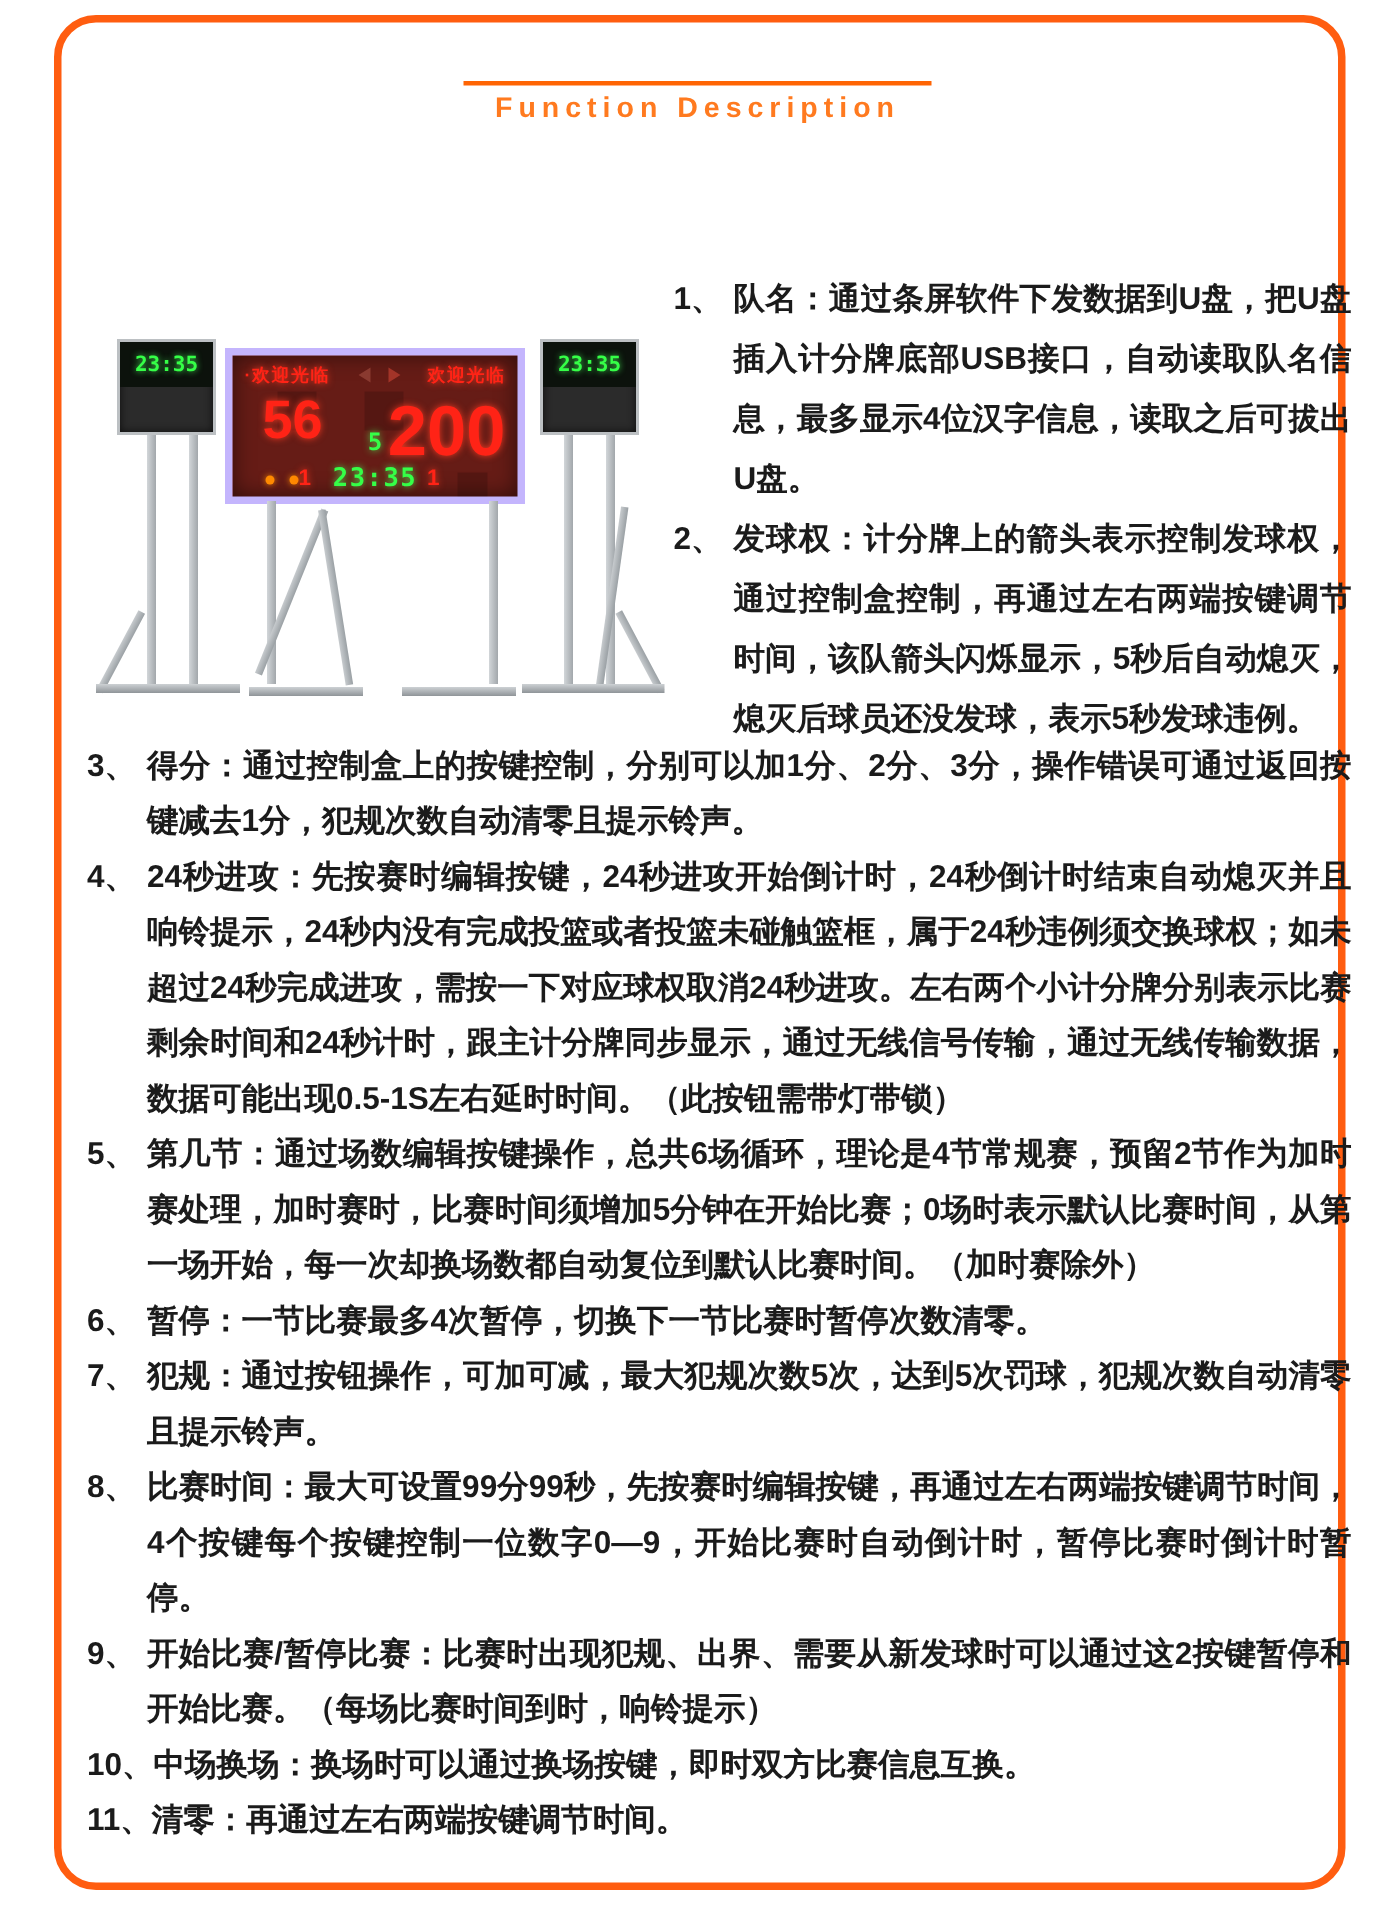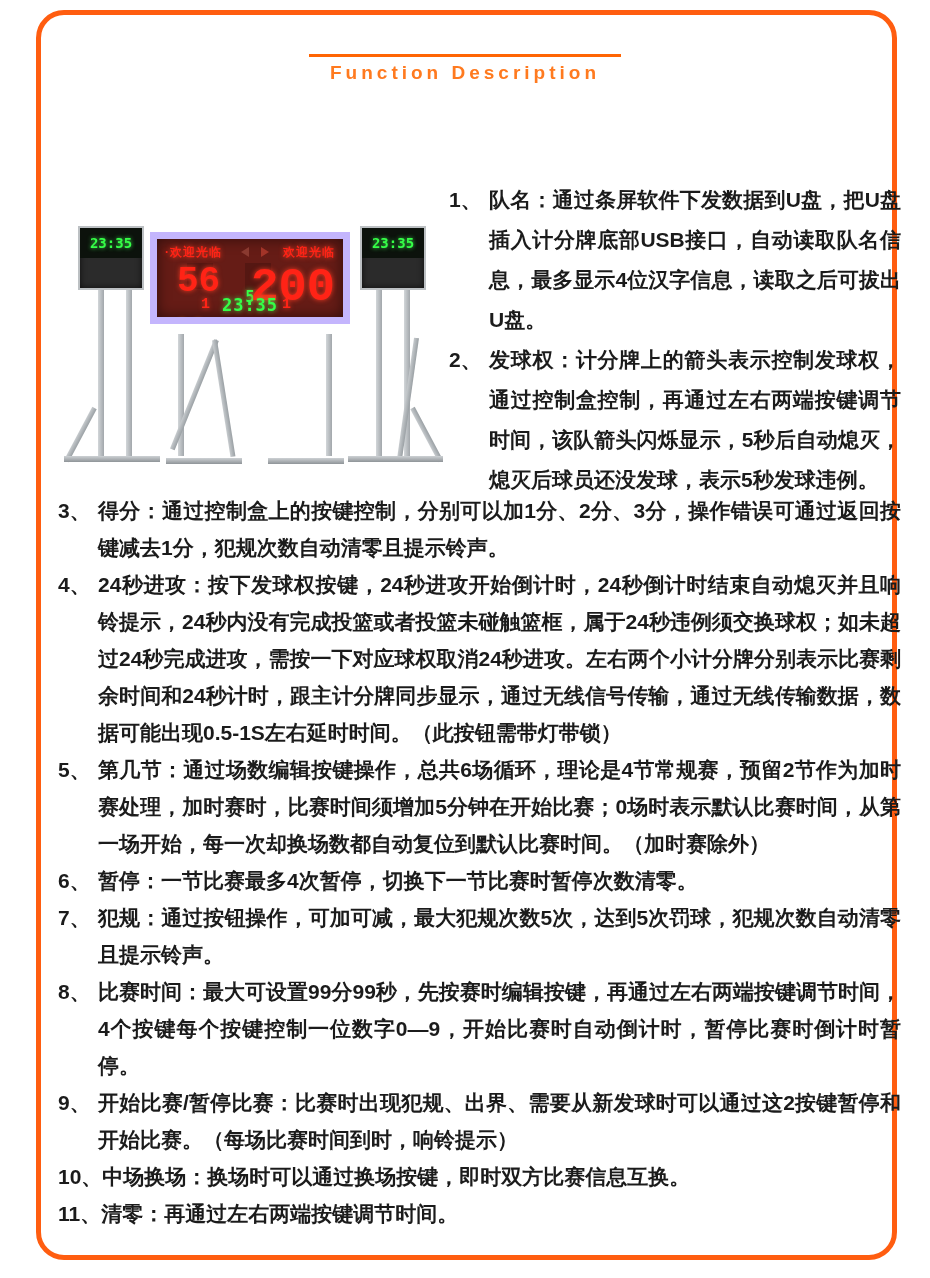--- a/index.html
+++ b/index.html
@@ -45,27 +45,27 @@
     border:2px solid #bcc0c3; box-shadow:inset 0 0 6px rgba(0,0,0,.7);
   }
   .screen-side .time-strip {
     left:0; top:0; width:62px; height:30px; background:#0c120c;
     display:flex; align-items:center; justify-content:center;
     font-family:"DejaVu Sans Mono",monospace; font-weight:700; font-size:14px;
     color:#35ff47; text-shadow:0 0 4px rgba(70,255,90,.85);
     letter-spacing:0px;
   }
   .board {
-    left:88px; top:14px; width:200px; height:92px;
+    left:88px; top:14px; width:200px; height:104px;
     background:#661c16;
-    border:7px solid #c4b5fd;
+    border:5px solid #c4b5fd;
     box-shadow:inset 0 0 14px rgba(0,0,0,.55);
     overflow:hidden;
   }
-  .led-red  { color:#ff2316; text-shadow:0 0 5px rgba(255,60,35,.9); font-family:Liberation Mono, monospace; font-weight:700; }
+  .led-red  { color:#ff2316; text-shadow:0 0 5px rgba(255,60,35,.9); font-family:Liberation Sans, sans-serif; font-weight:700; }
   .led-green{ color:#35ff47; text-shadow:0 0 5px rgba(70,255,90,.85); font-family:"DejaVu Sans Mono",monospace; font-weight:700; }
   .welcome-left  { left:8px;  top:5px; font-size:12px; letter-spacing:1px; font-family:"Liberation Sans",sans-serif; }
   .welcome-right { right:8px; top:5px; font-size:12px; letter-spacing:1px; font-family:"Liberation Sans",sans-serif; }
   .arrow { width:0; height:0; border-top:5px solid transparent; border-bottom:5px solid transparent; }
   .arrow-left  { left:84px; top:8px; border-right:8px solid #8a3a30; }
   .arrow-right { left:104px; top:8px; border-left:8px solid #a33428; }
   .score-left  { left:20px;  top:22px; font-size:36px; }
   .score-right { right:8px;  top:22px; font-size:47px; }
   .shot-clock  { left:50%; top:48px; transform:translateX(-50%); font-size:16px; }
   .dot { width:6px; height:6px; border-radius:50%; background:#ff8a00; box-shadow:0 0 4px rgba(255,140,0,.9); }
@@ -160,21 +160,21 @@
   </div>
 </div>
 
 <div class="col-full">
   <div class="item">
     <span class="num">3、</span>
     <span class="txt">得分：通过控制盒上的按键控制，分别可以加1分、2分、3分，操作错误可通过返回按键减去1分，犯规次数自动清零且提示铃声。</span>
   </div>
   <div class="item">
     <span class="num">4、</span>
-    <span class="txt">24秒进攻：按下发球权按键，24秒进攻开始倒计时，24秒倒计时结束自动熄灭并且响铃提示，24秒内没有完成投篮或者投篮未碰触篮框，属于24秒违例须交换球权；如未超过24秒完成进攻，需按一下对应球权取消24秒进攻。左右两个小计分牌分别表示比赛剩余时间和24秒计时，跟主计分牌同步显示，通过无线信号传输，通过无线传输数据，数据可能出现0.5-1S左右延时时间。（此按钮需带灯带锁）</span>
+    <span class="txt">24秒进攻：先按赛时编辑按键，24秒进攻开始倒计时，24秒倒计时结束自动熄灭并且响铃提示，24秒内没有完成投篮或者投篮未碰触篮框，属于24秒违例须交换球权；如未超过24秒完成进攻，需按一下对应球权取消24秒进攻。左右两个小计分牌分别表示比赛剩余时间和24秒计时，跟主计分牌同步显示，通过无线信号传输，通过无线传输数据，数据可能出现0.5-1S左右延时时间。（此按钮需带灯带锁）</span>
   </div>
   <div class="item">
     <span class="num">5、</span>
     <span class="txt">第几节：通过场数编辑按键操作，总共6场循环，理论是4节常规赛，预留2节作为加时赛处理，加时赛时，比赛时间须增加5分钟在开始比赛；0场时表示默认比赛时间，从第一场开始，每一次却换场数都自动复位到默认比赛时间。（加时赛除外）</span>
   </div>
   <div class="item">
     <span class="num">6、</span>
     <span class="txt">暂停：一节比赛最多4次暂停，切换下一节比赛时暂停次数清零。</span>
   </div>
   <div class="item">

